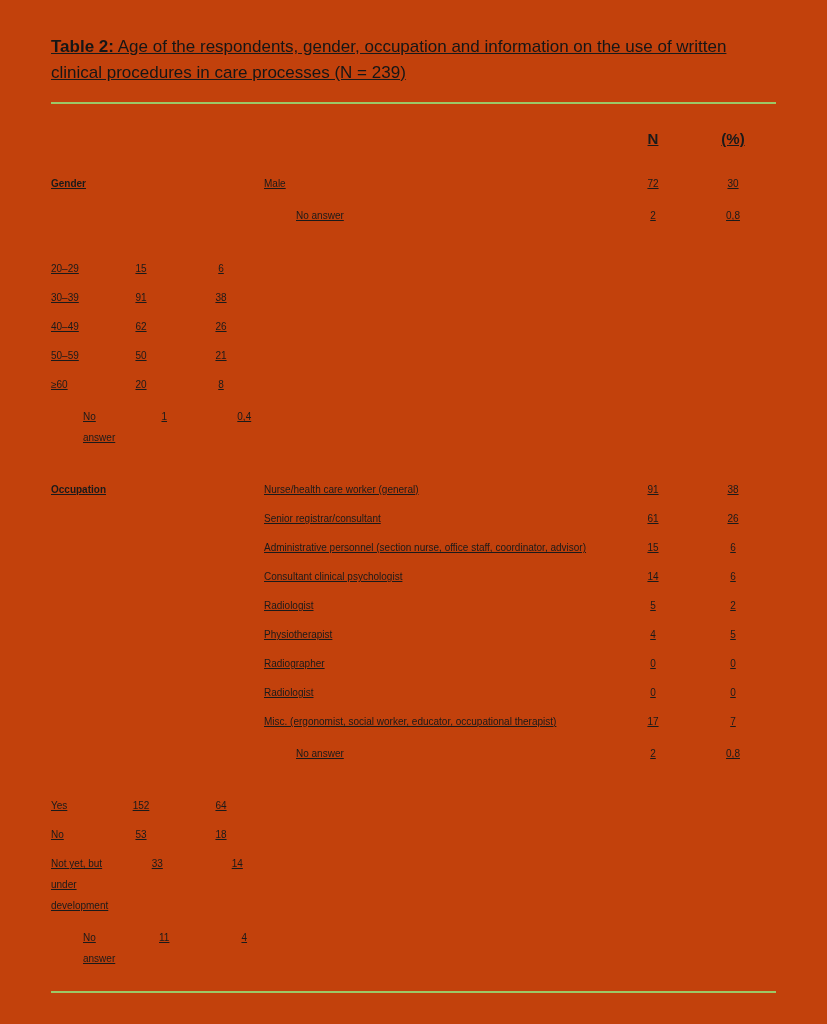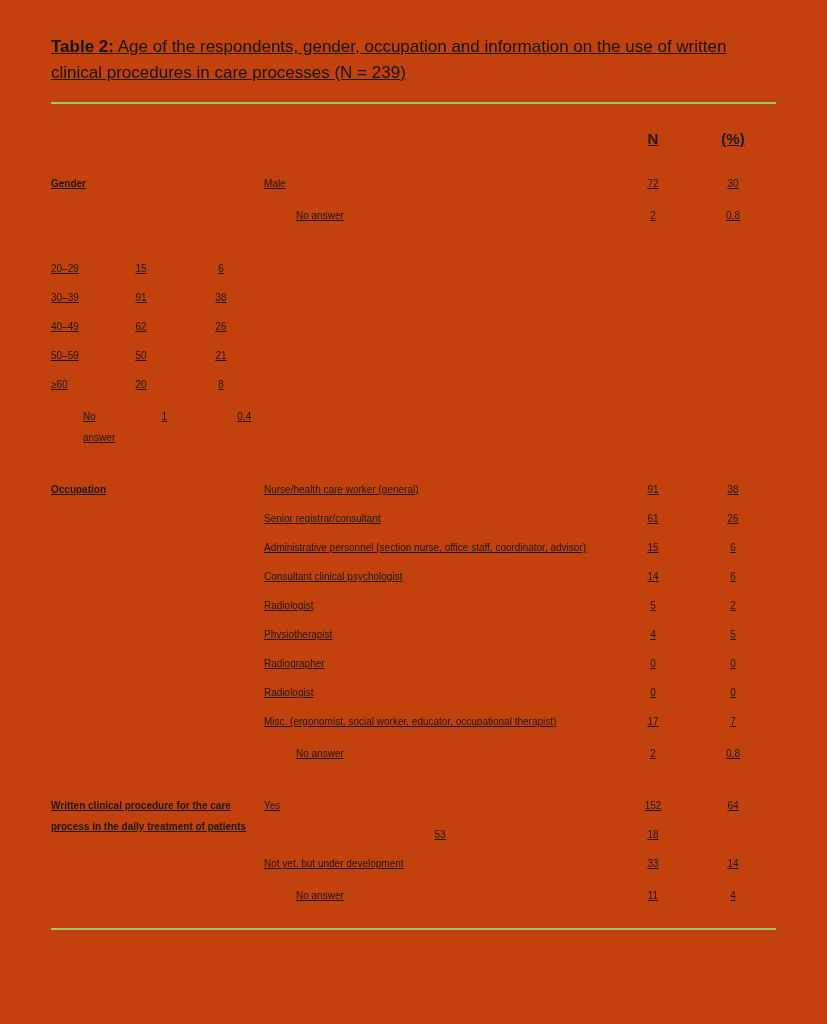--- a/index.html
+++ b/index.html
@@ -183,28 +183,28 @@
             <div class="cell num">7</div>
           </div>
           <div class="row grid-row gap-before">
             <div class="cell item">No answer</div>
             <div class="cell num">2</div>
             <div class="cell num">0,8</div>
           </div>
         </div>
       </div>
       <div class="section section-3">
-        <div class="category">Written clinical procedure for the care process in the daily treatment of patients</div>
         <div class="rows">
           <div class="row grid-row">
             <div class="cell item">Yes</div>
             <div class="cell num">152</div>
             <div class="cell num">64</div>
           </div>
           <div class="row grid-row">
+            <div class="cell item">No</div>
             <div class="cell num">53</div>
             <div class="cell num">18</div>
           </div>
           <div class="row grid-row">
             <div class="cell item">Not yet, but under development</div>
             <div class="cell num">33</div>
             <div class="cell num">14</div>
           </div>
           <div class="row grid-row gap-before">
             <div class="cell item">No answer</div>

